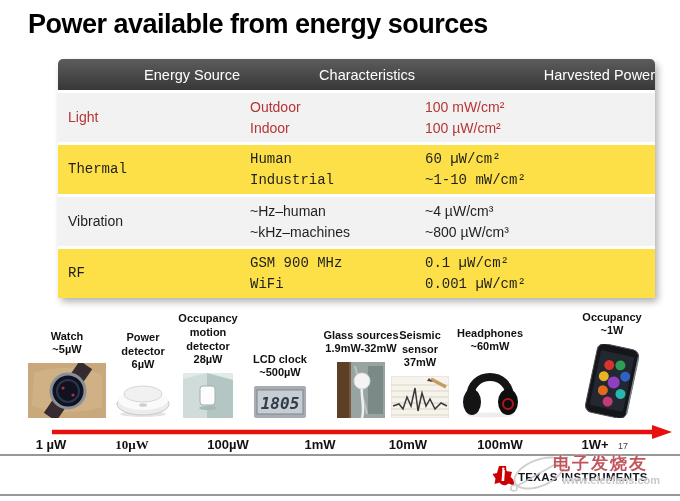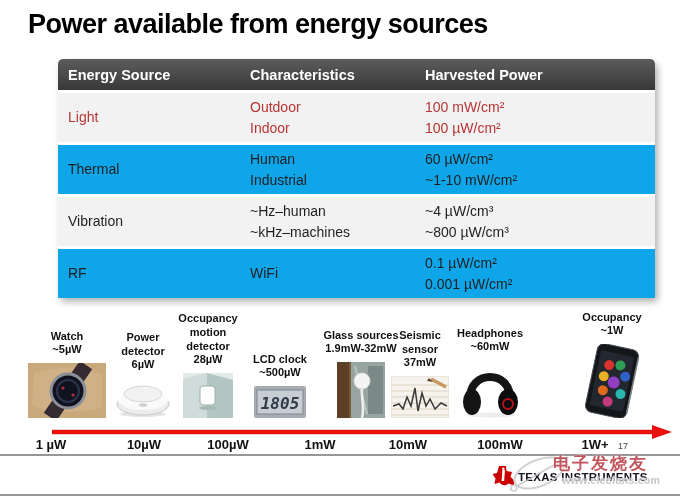--- a/index.html
+++ b/index.html
@@ -6,41 +6,41 @@
   .slide{position:relative;width:680px;height:501px;background:#ffffff;overflow:hidden;
          font-family:"Liberation Sans", sans-serif;}
   
   .title{position:absolute;left:28px;top:9px;font-size:27px;font-weight:bold;color:#000000;
          letter-spacing:-0.5px;white-space:nowrap;}
   
   .etable{position:absolute;left:58px;top:59px;width:597px;border-radius:6px 6px 4px 4px;
           box-shadow:3px 4px 7px rgba(0,0,0,0.30);}
   .thead{display:grid;grid-template-columns:182px 175px 240px;height:31px;
          background:linear-gradient(#5c5c5c,#383838);border-radius:5px 5px 0 0;align-items:center;}
-  .th{color:#ffffff;font-size:14.5px;font-weight:bold;padding-left:10px;}
+  .th{color:#ffffff;font-size:14.5px;font-weight:normal;padding-left:10px;text-align:right;}
   .trow{display:grid;grid-template-columns:182px 175px 240px;height:49px;margin-top:3px;
         color:#1f1f1f;font-size:14px;}
   .trow.odd{background:#f2f2f2;}
-  .trow.even{background:#0ea5e9;}
+  .trow.even{background:#fde047;font-family:Liberation Mono, monospace;}
   .trow.hl{color:#b73535;}
   .cell{padding-left:10px;display:flex;flex-direction:column;justify-content:center;line-height:20.5px;}
   .cell.src{justify-content:center;}
   
   .devices{position:absolute;left:0;top:300px;width:680px;height:120px;}
   .dev{position:absolute;bottom:2px;display:flex;flex-direction:column;align-items:center;
        justify-content:flex-end;gap:6px;}
   .dlabel{font-size:11px;font-weight:bold;color:#111;text-align:center;line-height:1.25;width:100%;}
   .dlabel span{display:block;}
   .d1{left:27px;width:80px;}  .d2{left:108px;width:70px;} .d3{left:171px;width:74px;}
   .d4{left:245px;width:70px;} .d5{left:318px;width:86px;} .d6{left:389px;width:62px;}
   .d7{left:448px;width:84px;} .d8{left:570px;width:84px;}
   
   .arrow{position:absolute;left:48px;top:424px;}
   .tick{position:absolute;top:437px;transform:translateX(-50%);font-size:13px;font-weight:bold;color:#111;white-space:nowrap;}
-  .t1{left:51px;} .t2{left:144px;} .t3{left:228px;} .t4{left:320px;} .t5{left:408px;} .t6{left:500px;} .t7{left:595px;}
+  .t1{left:51px;} .t2{left:132px;font-family:Liberation Serif, serif;} .t3{left:228px;} .t4{left:320px;} .t5{left:408px;} .t6{left:500px;} .t7{left:595px;}
   .pagenum{position:absolute;left:618px;top:441px;font-size:9px;color:#444;}
   
   .fline{position:absolute;left:0;width:680px;height:2px;background:#979797;}
   .fline.top{top:454px;} .fline.bot{top:494px;}
   .tilogo{position:absolute;left:492px;top:465px;display:flex;align-items:center;gap:4px;}
   .tiword{font-size:11.5px;font-weight:bold;color:#14141e;letter-spacing:0.3px;white-space:nowrap;text-align:center;}
   
   .wm-swoosh{position:absolute;left:508px;top:448px;opacity:0.8;}
   .wm-cn{position:absolute;left:553px;top:452px;font-size:17px;font-weight:bold;color:#c2545c;
          letter-spacing:2px;text-shadow:0 0 2px #ffffff;white-space:nowrap;}
@@ -93,20 +93,21 @@
       </div>
       <div class="cell">
         <div>~4 µW/cm³</div>
         <div>~800 µW/cm³</div>
       </div>
     </div>
 
     <div class="trow even">
       <div class="cell src">RF</div>
       <div class="cell">
+        <div>GSM 900 MHz</div>
         <div>WiFi</div>
       </div>
       <div class="cell">
         <div>0.1 µW/cm²</div>
         <div>0.001 µW/cm²</div>
       </div>
     </div>
   </div>
 
   <div class="devices">

